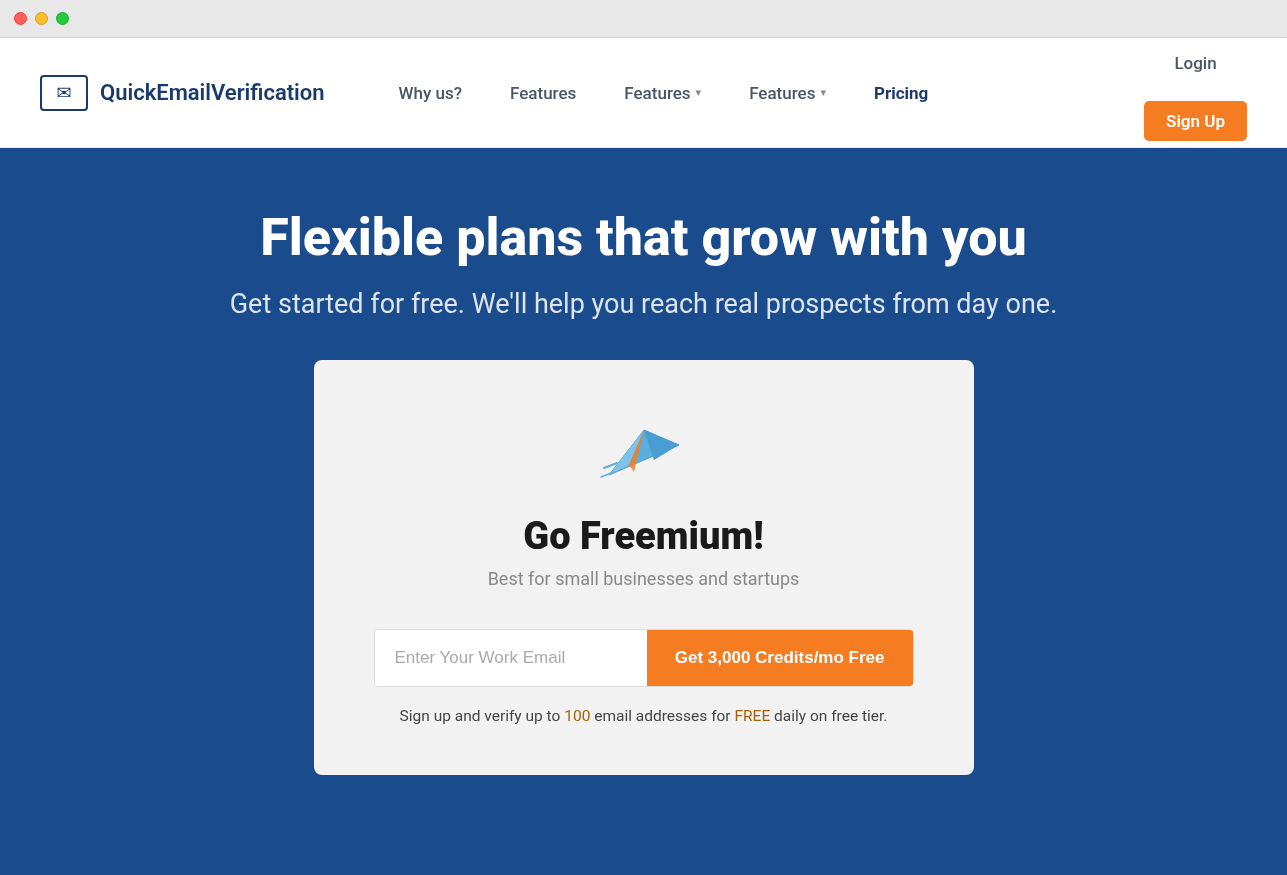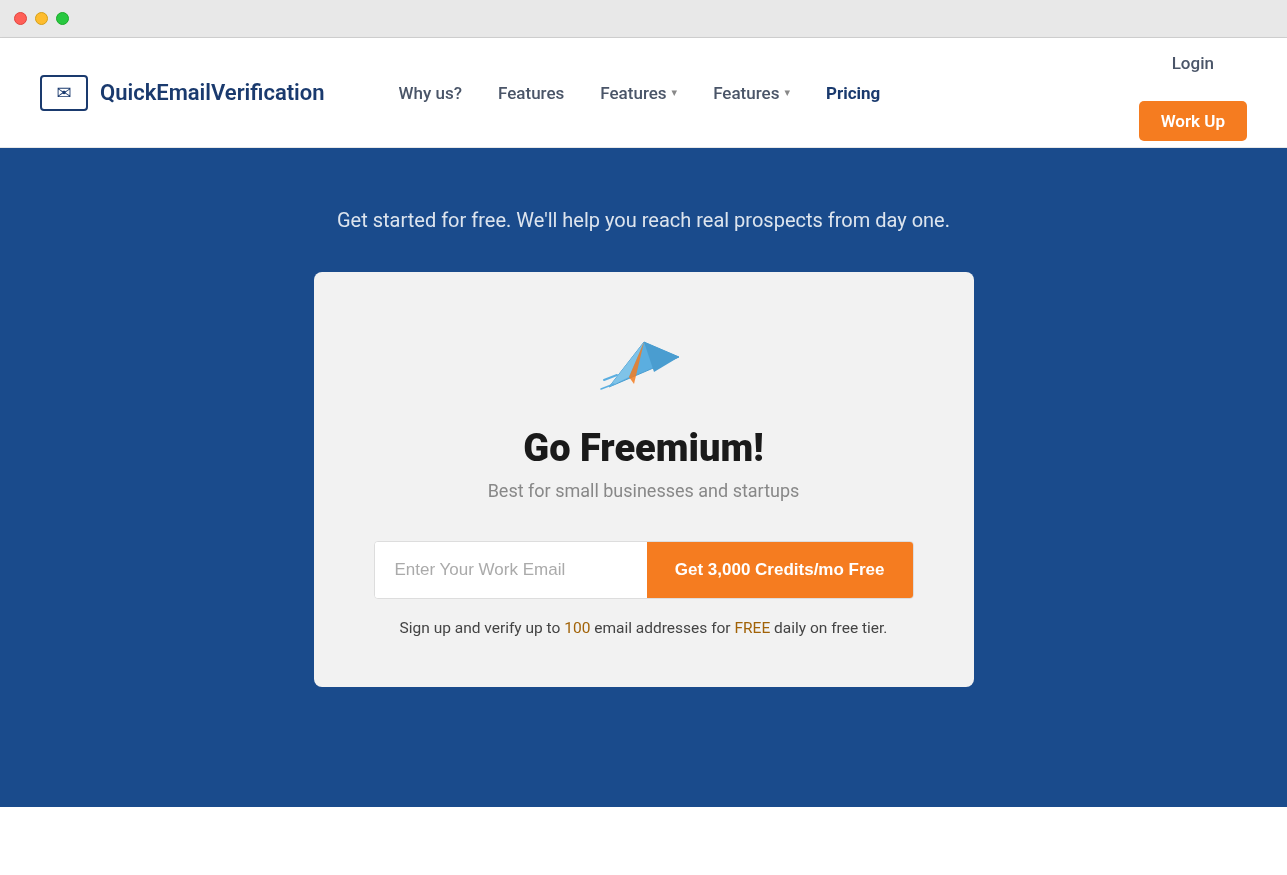--- a/index.html
+++ b/index.html
@@ -71,21 +71,21 @@
 
     .logo-text {
       font-size: 22px;
       font-weight: 600;
       color: #1a3a6e;
     }
 
     .nav-links {
       display: flex;
       align-items: center;
-      gap: 8px;
+      gap: 20px;
       flex: 1;
     }
 
     .nav-item {
       padding: 8px 14px;
       color: #4a5568;
       font-size: 17px;
       font-weight: 500;
       cursor: pointer;
       display: flex;
@@ -143,21 +143,21 @@
 
     .hero-title {
       font-size: 52px;
       font-weight: 800;
       color: #fff;
       margin-bottom: 20px;
       line-height: 1.15;
     }
 
     .hero-subtitle {
-      font-size: 20px;
+      font-size: 27px;
       color: rgba(255,255,255,0.85);
       margin-bottom: 50px;
       font-weight: 400;
     }
 
     
     .card-wrapper {
       display: flex;
       justify-content: center;
       position: relative;
@@ -269,26 +269,27 @@
     <a class="nav-item">
       <span>Features</span>
       <span class="nav-dropdown-arrow">▾</span>
     </a>
     <a class="nav-item nav-item-pricing">
       <span>Pricing</span>
     </a>
   </div>
   <div class="nav-actions">
     <a class="btn-login">Login</a>
-    <a class="btn-signup">Work Up</a>
+    <a class="btn-signup">Sign Up</a>
   </div>
 </nav>
 
 <div class="card-section">
   <div class="hero">
+    <h1 class="hero-title">Flexible plans that grow with you</h1>
     <p class="hero-subtitle">Get started for free. We'll help you reach real prospects from day one.</p>
 
     <div class="card-wrapper">
       <div class="freemium-card">
 
         <div class="paper-plane-icon">
           <svg width="90" height="80" viewBox="0 0 90 80" xmlns="http://www.w3.org/2000/svg">
 
             <polygon points="10,65 45,20 80,35" fill="#5baee0" stroke="#4a9dd0" stroke-width="1"></polygon>
 

